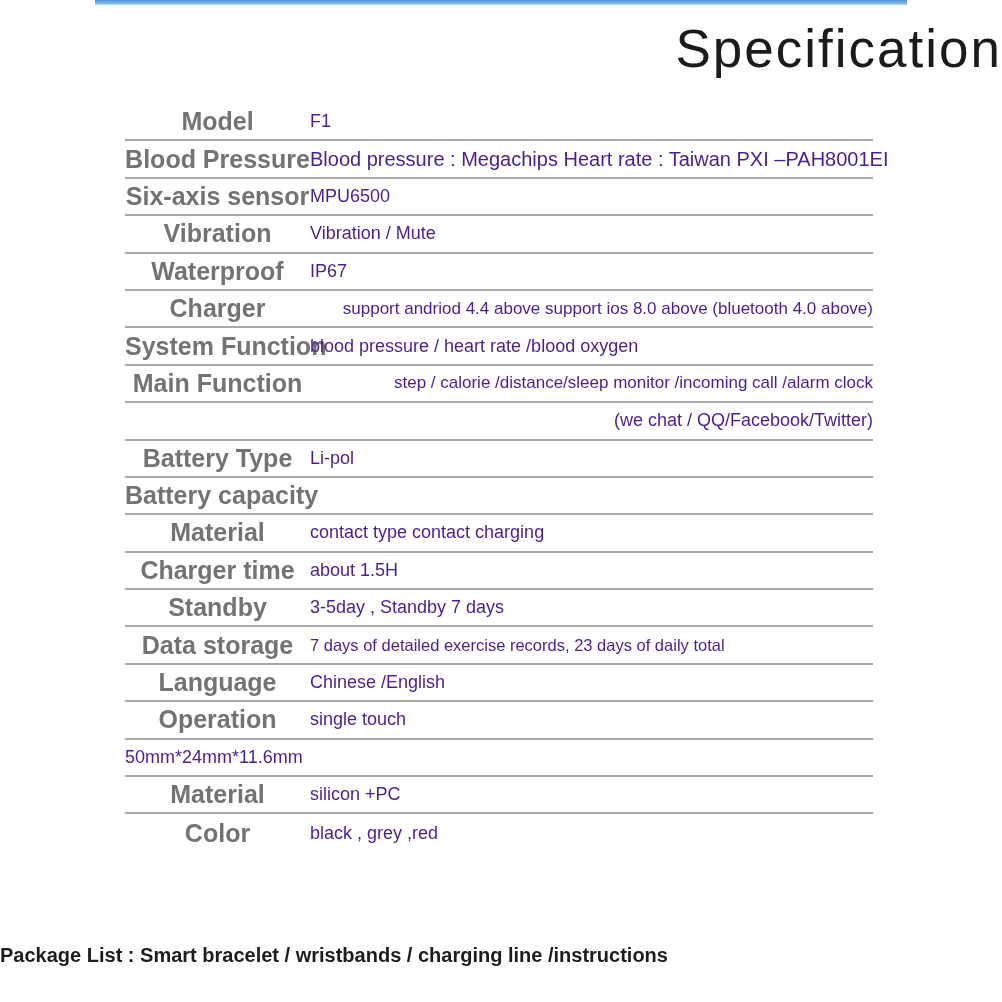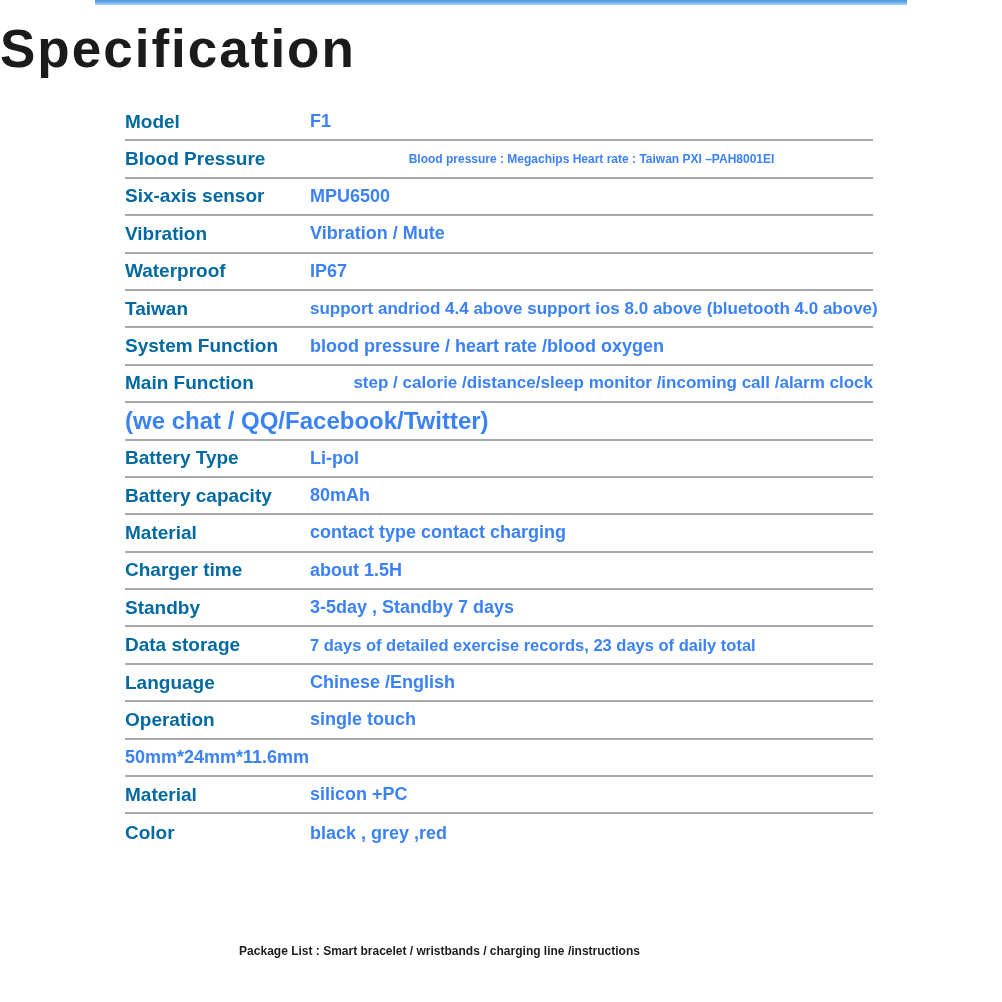--- a/index.html
+++ b/index.html
@@ -5,46 +5,46 @@
   html,body{margin:0;padding:0;}
   body{
     width:1002px;height:1002px;background:#ffffff;position:relative;
     font-family:"Liberation Sans", sans-serif;color:#222;overflow:hidden;
   }
   .top-bar{
     position:absolute;left:95px;top:0;width:812px;height:5px;
     background:linear-gradient(to bottom,#4e96e0 0%,#6fb0ee 55%,#b3d8f7 100%);
   }
   .title{
-    position:absolute;top:18px;left:0;width:1002px;text-align:left;
-    font-size:53px;font-weight:700;letter-spacing:2px;color:#1b1b1b;
+    position:absolute;top:18px;left:0;width:1002px;text-align:right;
+    font-size:53px;font-weight:400;letter-spacing:2px;color:#1b1b1b;
   }
   .spec-table{
     position:absolute;left:125px;top:104px;width:748px;
   }
   .row{
     display:flex;align-items:center;height:37.4px;box-sizing:border-box;
     border-bottom:2px solid #a8a8a8;
   }
   .row.last{border-bottom:none;}
   .lab{
-    width:185px;flex:0 0 185px;text-align:left;white-space:nowrap;
-    font-size:19px;font-weight:bold;color:#0369a1;
+    width:185px;flex:0 0 185px;text-align:center;white-space:nowrap;
+    font-size:25px;font-weight:bold;color:#737373;
   }
   .val{
     flex:1;text-align:left;white-space:nowrap;
-    font-size:18px;font-weight:bold;color:#3b82f6;
+    font-size:18px;font-weight:normal;color:#4c1d95;
   }
   .val-sm{font-size:17px;text-align:right;}
-  .val-md{font-size:12px;text-align:center;}
+  .val-md{font-size:20px;}
   .val-md2{font-size:16.5px;}
-  .center-row .val{text-align:left;font-size:24px;}
+  .center-row .val{text-align:right;font-size:18px;}
   .package{
-    position:absolute;top:944px;left:0;width:879px;text-align:center;
-    font-size:12px;font-weight:bold;color:#1d1d1d;
+    position:absolute;top:944px;left:0;width:879px;text-align:left;
+    font-size:20px;font-weight:bold;color:#1d1d1d;
   }
 </style>
 </head>
 <body>
 
 <div>
 
   <div class="top-bar"></div>
 
   <div class="title">Specification</div>
@@ -71,21 +71,21 @@
       <div class="lab">Vibration</div>
       <div class="val">Vibration / Mute</div>
     </div>
 
     <div class="row">
       <div class="lab">Waterproof</div>
       <div class="val">IP67</div>
     </div>
 
     <div class="row">
-      <div class="lab">Taiwan</div>
+      <div class="lab">Charger</div>
       <div class="val val-sm">support andriod 4.4 above support ios 8.0 above (bluetooth 4.0 above)</div>
     </div>
 
     <div class="row">
       <div class="lab">System Function</div>
       <div class="val">blood pressure / heart rate /blood oxygen</div>
     </div>
 
     <div class="row">
       <div class="lab">Main Function</div>
@@ -96,21 +96,20 @@
       <div class="val">(we chat / QQ/Facebook/Twitter)</div>
     </div>
 
     <div class="row">
       <div class="lab">Battery Type</div>
       <div class="val">Li-pol</div>
     </div>
 
     <div class="row">
       <div class="lab">Battery capacity</div>
-      <div class="val">80mAh</div>
     </div>
 
     <div class="row">
       <div class="lab">Material</div>
       <div class="val">contact type contact charging</div>
     </div>
 
     <div class="row">
       <div class="lab">Charger time</div>
       <div class="val">about 1.5H</div>

